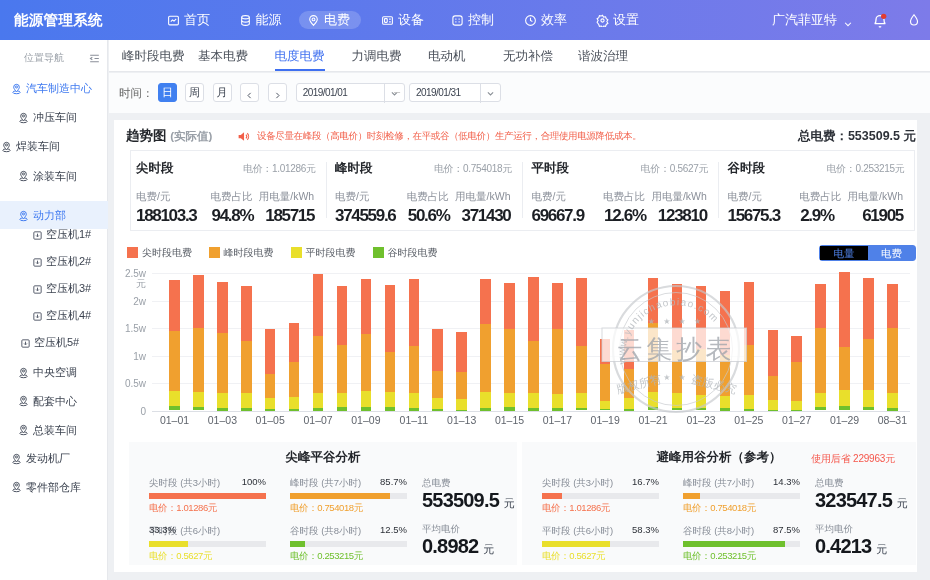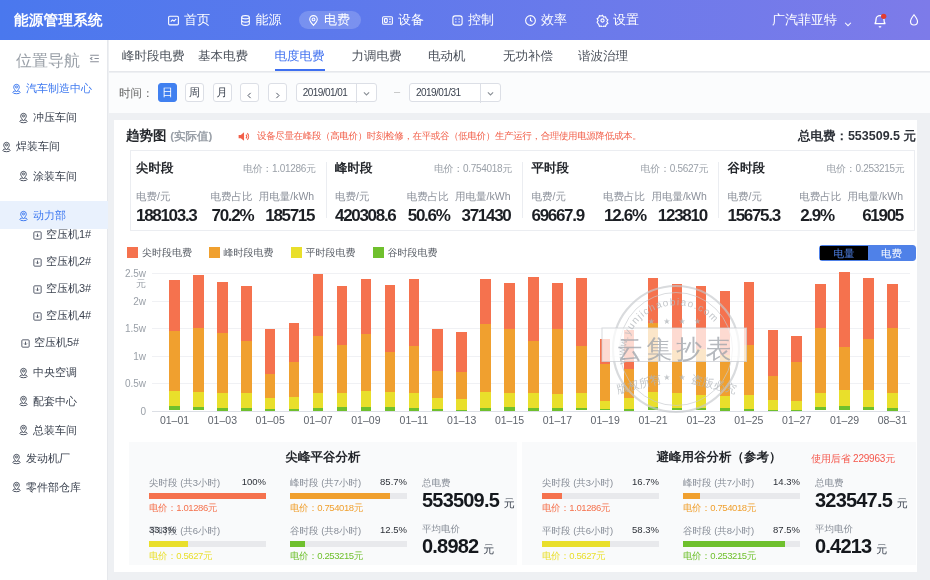--- a/index.html
+++ b/index.html
@@ -6,21 +6,21 @@
 body{position:relative;font-family:"Liberation Sans",sans-serif;background:#eef0f3;overflow:hidden}
 .abs{position:absolute}
 .header{position:absolute;left:0;top:0;width:930px;height:40px;background:linear-gradient(90deg,#4a78ee,#7d7be9)}
 .brand{position:absolute;left:14px;top:0;line-height:40px;color:#fff;font-size:14.5px;font-weight:bold;letter-spacing:0.3px}
 .nit{position:absolute;top:7px;height:26px;display:flex;align-items:center;color:#fff;font-size:13px;white-space:nowrap}
 .nit svg{margin-right:4px}
 .pill{position:absolute;left:299px;top:11px;width:62px;height:18px;border-radius:9px;background:rgba(255,255,255,.18)}
 .huser{position:absolute;left:772px;top:0;line-height:40px;color:#fff;font-size:13px}
 .hico{position:absolute;top:13px}
 .sidebar{position:absolute;left:0;top:40px;width:108px;height:540px;background:#fff;border-right:1px solid #e6e8ec}
-.snavhd{position:absolute;left:16px;top:51px;font-size:16px;color:#9aa0a8}
+.snavhd{position:absolute;left:24px;top:51px;font-size:10px;color:#9aa0a8}
 .srow{position:absolute;left:0;width:108px;height:28px;line-height:28px;font-size:11px;color:#3c4350;white-space:nowrap}
 .srow svg{vertical-align:-2.5px;margin-right:3px}
 .srow.blue{color:#3e79f0}
 .srow.hl{background:#e9f1fd}
 .tabbar{position:absolute;left:109px;top:40px;width:821px;height:32px;background:#fff;border-bottom:1px solid #e6e8ec}
 .tab{position:absolute;top:40px;height:31px;line-height:32px;font-size:12.5px;color:#4a505a}
 .tab.on{color:#3e6ff0;border-bottom:2px solid #3e6ff0}
 .timerow{position:absolute;left:109px;top:73px;width:821px;height:40px;background:#fbfcfd}
 .tbtn{position:absolute;top:83px;width:19px;height:19px;line-height:16px;text-align:center;border:1px solid #dcdfe6;border-radius:3px;background:#fff;font-size:11px;color:#3c4350}
 .tbtn.on{background:#4080f0;border-color:#4080f0;color:#fff}
@@ -216,21 +216,21 @@
 <div class="abs" style="left:119px;top:86px;font-size:11.5px;color:#666">时间：</div>
 <div class="tbtn on" style="left:158px">日</div>
 <div class="tbtn " style="left:185px">周</div>
 <div class="tbtn " style="left:212.5px">月</div>
 <div class="tbtn" style="left:240px;padding-top:4px"><svg width="9" height="9" viewBox="0 0 24 24" fill="none" stroke="#4a5160" stroke-width="2.6">
       <path d="M15 5l-7 7 7 7"></path>
     </svg></div>
 <div class="tbtn" style="left:267.8px;padding-top:4px"><svg width="9" height="9" viewBox="0 0 24 24" fill="none" stroke="#4a5160" stroke-width="2.6">
       <path d="M9 5l7 7-7 7"></path>
     </svg></div>
-<div class="dinp" style="left:295.7px;width:81px">2019/01/01<span class="ch"><svg width="9" height="9" viewBox="0 0 24 24" fill="none" stroke="#8b9097" stroke-width="3">
+<div class="dinp" style="left:295.7px;width:109px">2019/01/01<span class="ch"><svg width="9" height="9" viewBox="0 0 24 24" fill="none" stroke="#8b9097" stroke-width="3">
         <path d="M5 9l7 7 7-7"></path>
       </svg></span></div>
 <div class="abs" style="left:394px;top:85px;font-size:11px;color:#bbb">–</div>
 <div class="dinp" style="left:409px;width:92px">2019/01/31<span class="ch"><svg width="9" height="9" viewBox="0 0 24 24" fill="none" stroke="#8b9097" stroke-width="3">
         <path d="M5 9l7 7 7-7"></path>
       </svg></span></div>
 <div class="card"></div>
 <div class="ctitle">趋势图 <span class="csub">(实际值)</span></div>
 <div class="abs" style="left:237px;top:129px"><svg width="13" height="13" viewBox="0 0 24 24">
       <path d="M3 9v6h4l6 5V4L7 9H3z" fill="#f25f49"></path>
@@ -238,28 +238,28 @@
     </svg></div>
 <div class="notice">设备尽量在峰段（高电价）时刻检修，在平或谷（低电价）生产运行，合理使用电源降低成本。</div>
 <div class="ctot">总电费：553509.5 元</div>
 <div class="statbox"></div>
 <div class="shd" style="left:136.0px">尖时段</div>
 <div class="spr" style="left:135.8px">电价：1.01286元</div>
 <div class="slb" style="left:136.0px">电费/元</div>
 <div class="slb" style="left:210.5px">电费占比</div>
 <div class="slb" style="left:234.2px;width:80px;text-align:right">用电量/kWh</div>
 <div class="svl" style="left:136.0px">188103.3</div>
-<div class="svl" style="left:211.5px">70.2%</div>
+<div class="svl" style="left:211.5px">94.8%</div>
 <div class="svl" style="left:224.2px;width:90px;text-align:right">185715</div>
 <div class="shd" style="left:335.0px">峰时段</div>
 <div class="spr" style="left:332.0px">电价：0.754018元</div>
 <div class="slb" style="left:335.0px">电费/元</div>
 <div class="slb" style="left:406.8px">电费占比</div>
 <div class="slb" style="left:430.5px;width:80px;text-align:right">用电量/kWh</div>
-<div class="svl" style="left:335.0px">420308.6</div>
+<div class="svl" style="left:335.0px">374559.6</div>
 <div class="svl" style="left:407.8px">50.6%</div>
 <div class="svl" style="left:420.5px;width:90px;text-align:right">371430</div>
 <div class="sdiv" style="left:325.8px"></div>
 <div class="shd" style="left:531.5px">平时段</div>
 <div class="spr" style="left:528.2px">电价：0.5627元</div>
 <div class="slb" style="left:531.5px">电费/元</div>
 <div class="slb" style="left:603.0px">电费占比</div>
 <div class="slb" style="left:626.8px;width:80px;text-align:right">用电量/kWh</div>
 <div class="svl" style="left:531.5px">69667.9</div>
 <div class="svl" style="left:604.0px">12.6%</div>

